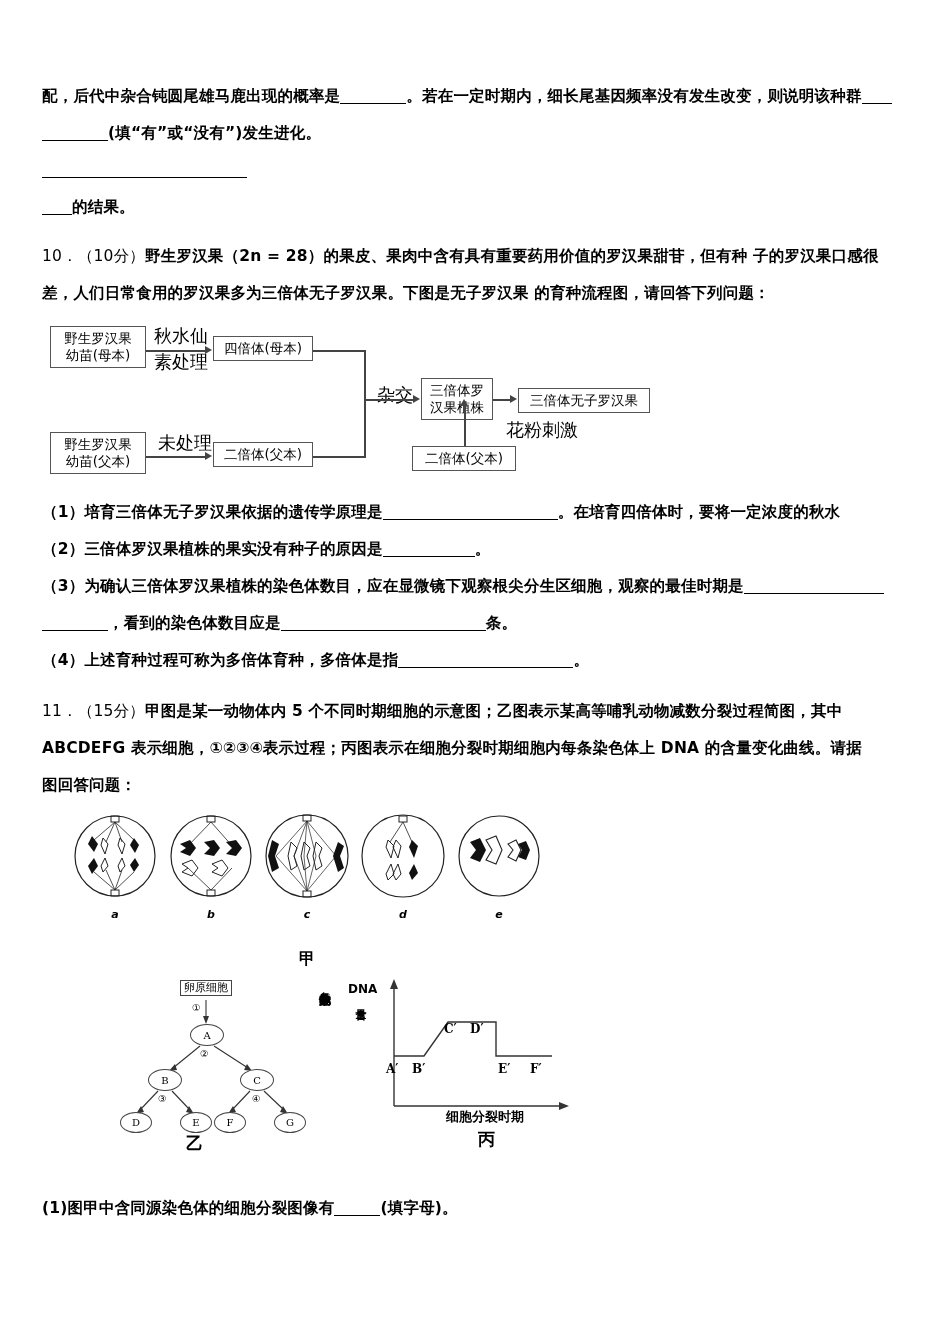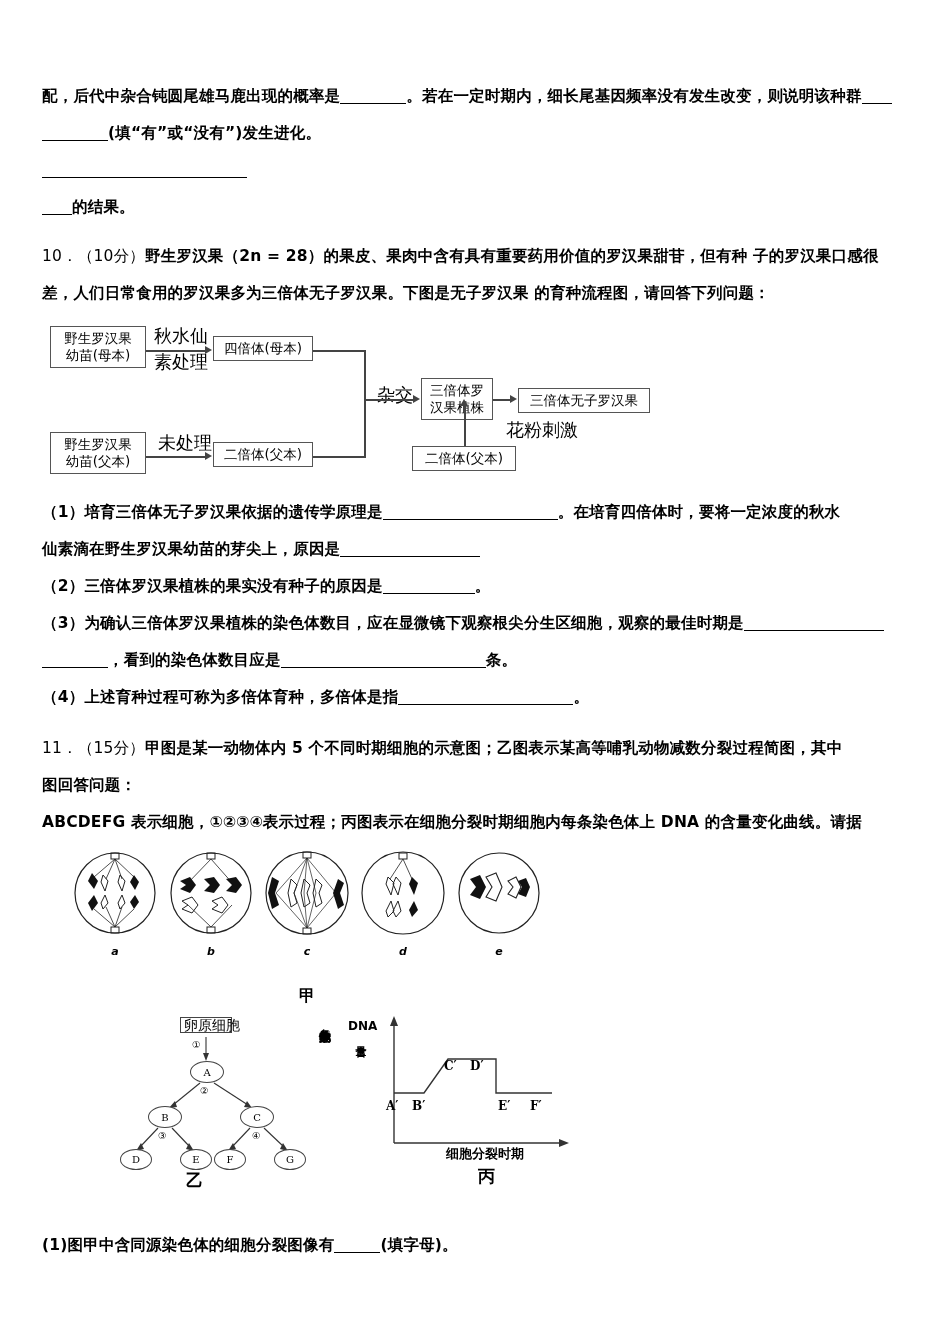--- a/index.html
+++ b/index.html
@@ -87,21 +87,21 @@
   .figA-cap {
     width: 470px; text-align: center; font-size: 16px; font-weight: bold;
     margin: 4px 0 0 30px;
   }
 
   
   .figBC { position: relative; width: 520px; height: 190px; margin: 4px 0 0 86px; }
   .tree { position:absolute; left:0; top:0; width:240px; height:190px; }
   .tbox {
     position:absolute; border:1.2px solid #444; background:#fff;
-    font-size:14px; text-align:center; line-height:12px;
+    font-size:11px; text-align:center; line-height:12px;
     padding:1px 3px; white-space:nowrap;
   }
   .tnode {
     position:absolute; border:1.2px solid #444; border-radius:50%;
     background:#fff; font-size:10px; text-align:center;
     font-family:"DejaVu Serif", "Liberation Serif", serif;
     display:flex; align-items:center; justify-content:center;
   }
   .tstep {
     position:absolute; font-size:9.5px; line-height:11px;
@@ -215,43 +215,40 @@
     <div class="arrow-r" style="left:460px; top:70.5px;"></div>
 
     <div class="fline fv" style="left:414px; top:82px; height:40px;"></div>
     <div class="arrow-u" style="left:410px; top:75px;"></div>
   </div>
 
   <p class="para bold" style="margin-top:10px;">
     <span>（1）培育三倍体无子罗汉果依据的遗传学原理是</span><span class="blank-xl"></span><span>。在培育四倍体时，要将一定浓度的秋水</span>
   </p>
   <p class="para bold">
-    <span>仙素滴在野生罗汉果幼苗的芽尖上，原因是</span><span class="blank-l"></span>
-  </p>
-  <p class="para bold">
     <span>（2）三倍体罗汉果植株的果实没有种子的原因是</span><span class="blank-m"></span><span>。</span>
   </p>
   <p class="para bold">
     <span>（3）为确认三倍体罗汉果植株的染色体数目，应在显微镜下观察根尖分生区细胞，观察的最佳时期是</span><span class="blank-l"></span>
   </p>
   <p class="para bold">
     <span class="blank-q"></span><span>，看到的染色体数目应是</span><span class="blank-xxl"></span><span>条。</span>
   </p>
   <p class="para bold">
     <span>（4）上述育种过程可称为多倍体育种，多倍体是指</span><span class="blank-xl"></span><span>。</span>
   </p>
 
   <p class="para" style="margin-top:14px;">
     <span>11．</span><span>（15分）</span><span class="bold">甲图是某一动物体内 5 个不同时期细胞的示意图；乙图表示某高等哺乳动物减数分裂过程简图，其中</span>
   </p>
   <p class="para bold">
+    <span>ABCDEFG 表示细胞，①②③④表示过程；丙图表示在细胞分裂时期细胞内每条染色体上 DNA 的含量变化曲线。请据</span>
+  </p>
+  <p class="para bold">
     <span>图回答问题：</span>
-  </p>
-  <p class="para bold">
-    <span>ABCDEFG 表示细胞，①②③④表示过程；丙图表示在细胞分裂时期细胞内每条染色体上 DNA 的含量变化曲线。请据</span>
   </p>
 
   <div class="figA">
 
     <div class="cellwrap" style="left:0px;">
       <svg width="86" height="96" viewBox="0 0 86 96">
         <circle cx="43" cy="46" r="40" fill="none" stroke="#222" stroke-width="1.2"></circle>
         <rect x="39" y="6" width="8" height="6" fill="none" stroke="#222" stroke-width="1"></rect>
         <rect x="39" y="80" width="8" height="6" fill="none" stroke="#222" stroke-width="1"></rect>
         <g stroke="#222" stroke-width="0.8" fill="none">

